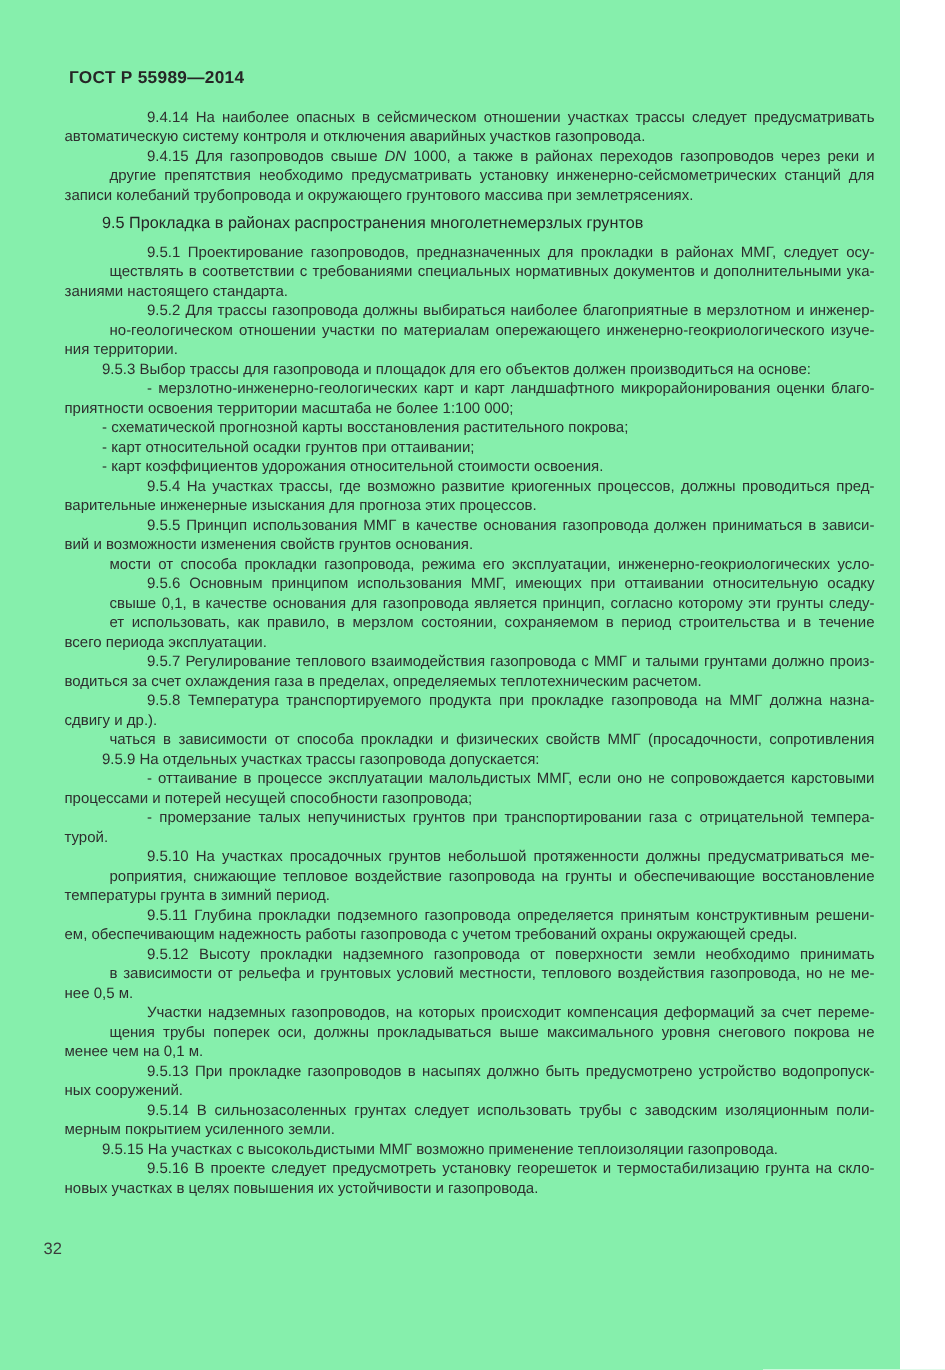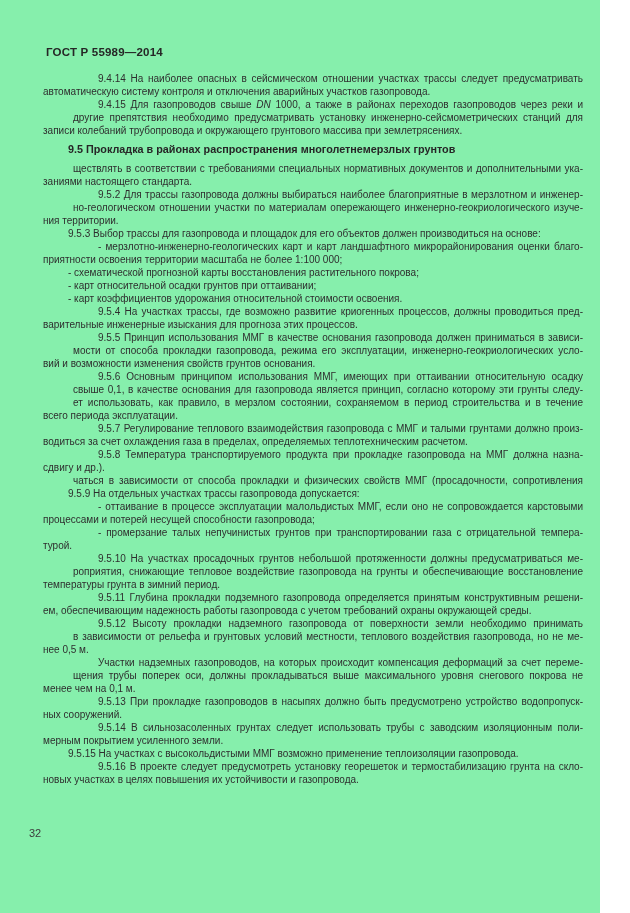--- a/index.html
+++ b/index.html
@@ -37,21 +37,21 @@
   .paragraph { margin: 0; }
   .line { min-height: 13px; }
   .line.indent { text-indent: 25px; }
   .line.just {
     text-align: justify;
     text-align-last: justify;
     word-spacing: -0.4px;
     margin-left: 30px;
   }
   .section-heading {
-    font-weight: bold;
+    font-weight: normal;
     font-size: 10.8px;
     color: #262626;
     margin: 6px 0 6px 25px;
     line-height: 13px;
   }
   .page-number {
     position: absolute;
     left: 29px;
     top: 827px;
     font-size: 11px;
@@ -70,20 +70,21 @@
         <div class="line indent just">9.4.14 На наиболее опасных в сейсмическом отношении участках трассы следует предусматривать</div>
         <div class="line">автоматическую систему контроля и отключения аварийных участков газопровода.</div>
       </div>
       <div class="paragraph">
         <div class="line indent just">9.4.15 Для газопроводов свыше <i>DN</i> 1000, а также в районах переходов газопроводов через реки и</div>
         <div class="line just">другие препятствия необходимо предусматривать установку инженерно-сейсмометрических станций для</div>
         <div class="line">записи колебаний трубопровода и окружающего грунтового массива при землетрясениях.</div>
       </div>
       <div class="section-heading">9.5 Прокладка в районах распространения многолетнемерзлых грунтов</div>
       <div class="paragraph">
+        <div class="line indent just">9.5.1 Проектирование газопроводов, предназначенных для прокладки в районах ММГ, следует осу-</div>
         <div class="line just">ществлять в соответствии с требованиями специальных нормативных документов и дополнительными ука-</div>
         <div class="line">заниями настоящего стандарта.</div>
       </div>
       <div class="paragraph">
         <div class="line indent just">9.5.2 Для трассы газопровода должны выбираться наиболее благоприятные в мерзлотном и инженер-</div>
         <div class="line just">но-геологическом отношении участки по материалам опережающего инженерно-геокриологического изуче-</div>
         <div class="line">ния территории.</div>
       </div>
       <div class="paragraph">
         <div class="line indent">9.5.3 Выбор трассы для газопровода и площадок для его объектов должен производиться на основе:</div>
@@ -100,22 +101,22 @@
       </div>
       <div class="paragraph">
         <div class="line indent">- карт коэффициентов удорожания относительной стоимости освоения.</div>
       </div>
       <div class="paragraph">
         <div class="line indent just">9.5.4 На участках трассы, где возможно развитие криогенных процессов, должны проводиться пред-</div>
         <div class="line">варительные инженерные изыскания для прогноза этих процессов.</div>
       </div>
       <div class="paragraph">
         <div class="line indent just">9.5.5 Принцип использования ММГ в качестве основания газопровода должен приниматься в зависи-</div>
+        <div class="line">вий и возможности изменения свойств грунтов основания.</div>
         <div class="line just">мости от способа прокладки газопровода, режима его эксплуатации, инженерно-геокриологических усло-</div>
-        <div class="line">вий и возможности изменения свойств грунтов основания.</div>
       </div>
       <div class="paragraph">
         <div class="line indent just">9.5.6 Основным принципом использования ММГ, имеющих при оттаивании относительную осадку</div>
         <div class="line just">свыше 0,1, в качестве основания для газопровода является принцип, согласно которому эти грунты следу-</div>
         <div class="line just">ет использовать, как правило, в мерзлом состоянии, сохраняемом в период строительства и в течение</div>
         <div class="line">всего периода эксплуатации.</div>
       </div>
       <div class="paragraph">
         <div class="line indent just">9.5.7 Регулирование теплового взаимодействия газопровода с ММГ и талыми грунтами должно произ-</div>
         <div class="line">водиться за счет охлаждения газа в пределах, определяемых теплотехническим расчетом.</div>

